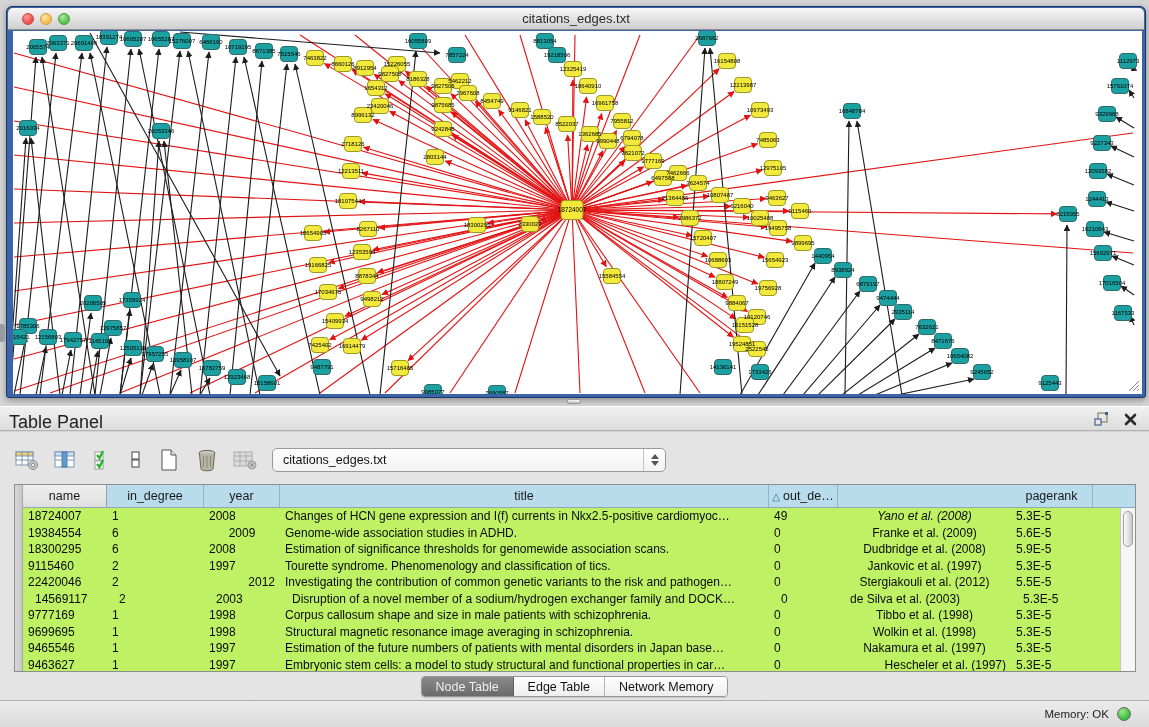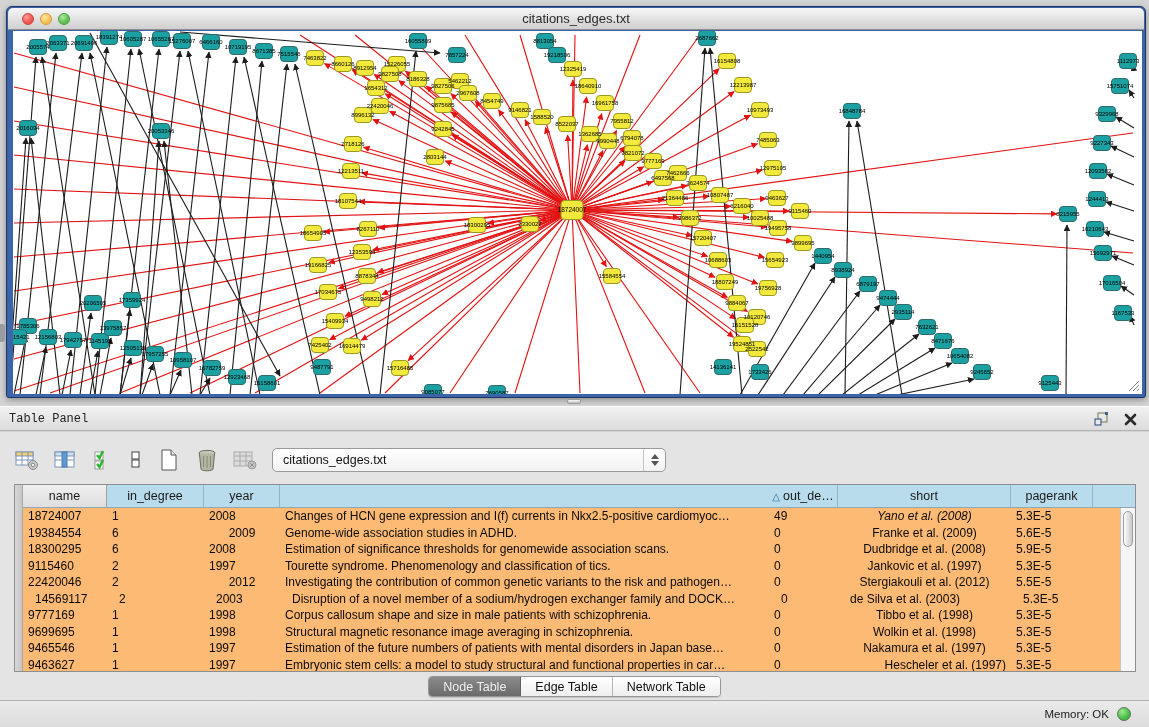--- a/index.html
+++ b/index.html
@@ -31,42 +31,42 @@
     background:#9a9aa2; border-radius:0 3px 3px 0; }
 
   
   .splitter { position:absolute; left:0; top:398px; width:1149px; height:8px; }
   .splitter-handle { position:absolute; left:567px; top:1px; width:14px; height:5px;
     background:linear-gradient(#fafafa,#bdbdbd); border:1px solid #999; border-radius:2px; }
 
   
   .panel-header { position:absolute; left:0; top:406px; width:1149px; height:25px;
     background:linear-gradient(#f1f1f1,#dcdcdc); border-top:1px solid #fcfcfc; border-bottom:1px solid #b2b2b2; }
-  .panel-title { position:absolute; left:9px; top:5px; font-size:12px; color:#222;font-family:Liberation Mono, monospace; }
+  .panel-title { position:absolute; left:9px; top:5px; font-size:18px; color:#222; }
   .panel-actions { position:absolute; right:12px; top:4px; display:flex; gap:14px; align-items:center; }
   .panel-body { position:absolute; left:0; top:432px; width:1149px; height:268px; background:#e4e4e4; }
 
   .toolbar { position:absolute; left:14px; top:12px; height:32px; display:flex; align-items:center; }
   .tb-icon { margin-right:12px; display:inline-flex; align-items:center; justify-content:center; width:26px; height:26px; }
   .fx { font-size:15px; color:#1c1c1c; width:30px; text-align:center; }
   .fx i { font-family:"Liberation Serif", serif; font-weight:bold; font-size:17px; }
   .fx span { font-family:"Liberation Serif", serif; font-style:italic; font-size:10px; }
   .table-select { position:absolute; left:272px; top:16px; width:394px; height:24px;
     background:linear-gradient(#ffffff,#f2f2f2); border:1px solid #9a9a9a; border-radius:5px;
     font-size:12.5px; color:#111; }
   .table-select .val { position:absolute; left:10px; top:4px; }
   .table-select .stepper { position:absolute; right:0; top:0; width:22px; height:22px;
     border-left:1px solid #c4c4c4; display:flex; flex-direction:column; align-items:center; justify-content:center; }
   .stepper b { width:0; height:0; border-left:4px solid transparent; border-right:4px solid transparent; }
   .stepper .up { border-bottom:5px solid #555; margin-bottom:2px; }
   .stepper .dn { border-top:5px solid #555; }
 
   
   .dtable { position:absolute; left:14px; top:52px; width:1122px; height:188px;
-    background:#fdba74; border:1px solid #8e8e8e; }
+    background:#bef264; border:1px solid #8e8e8e; }
   .gutter { position:absolute; left:0; top:0; width:8px; height:100%;
     background:linear-gradient(90deg,#d8d8d8,#c6c6c6); border-right:1px solid #a8a8a8; }
   .thead { position:absolute; left:8px; top:0; right:0; height:23px; background:#b9dcec; border-bottom:1px solid #8fa8b4; }
   .th { position:absolute; top:0; height:22px; line-height:22px; font-size:12.5px; color:#1a1a1a;
     text-align:center; border-right:1px solid #93b4c2; background:#b9dcec; overflow:hidden; white-space:nowrap; }
   .th.gray { background:linear-gradient(#efefef,#dfdfdf); border-right:1px solid #a0a0a0; }
   .sort-tri { color:#2a6e96; font-size:10px; margin-right:3px; }
   .tbody { position:absolute; left:8px; top:23px; right:15px; bottom:0; overflow:hidden; }
   .tr { position:absolute; left:0; right:0; height:17px; }
   .td { position:absolute; top:0; height:17px; line-height:16px; font-size:12px; color:#0a0a0a;
@@ -636,22 +636,22 @@
           <b class="dn"></b>
         </span>
     </div>
 
     <div class="dtable">
       <div class="gutter"></div>
       <div class="thead">
           <div class="th gray" style="left: 0px; width: 84px;">name</div>
           <div class="th" style="left: 84px; width: 97px;">in_degree</div>
           <div class="th" style="left: 181px; width: 76px;">year</div>
+          <div class="th" style="left: 257px; width: 489px;">title</div>
           <div class="th" style="left: 746px; width: 69px;"><span class="sort-tri">△</span>out_de…</div>
-          <div class="th" style="left: 815px; width: 173px;">short</div>
           <div class="th" style="left: 988px; width: 82px;">pagerank</div>
           <div class="th" style="left: 1070px; right: 0px; border-right: none;"></div>
         </div>
       <div class="tbody">
           <div class="tr" style="top: 0px;">
             <div class="td" style="left: 0px; width: 84px; text-align: left;">18724007</div>
             <div class="td" style="left: 84px; width: 97px; text-align: left;">1</div>
             <div class="td" style="left: 181px; width: 76px; text-align: left;">2008</div>
             <div class="td" style="left: 257px; width: 489px; text-align: left;">Changes of HCN gene expression and I(f) currents in Nkx2.5-positive cardiomyoc…</div>
             <div class="td" style="left: 746px; width: 69px; text-align: left;">49</div>
@@ -681,21 +681,21 @@
             <div class="td" style="left: 84px; width: 97px; text-align: left;">2</div>
             <div class="td" style="left: 181px; width: 76px; text-align: left;">1997</div>
             <div class="td" style="left: 257px; width: 489px; text-align: left;">Tourette syndrome. Phenomenology and classification of tics.</div>
             <div class="td" style="left: 746px; width: 69px; text-align: left;">0</div>
             <div class="td" style="left: 815px; width: 173px; text-align: center;">Jankovic et al. (1997)</div>
             <div class="td" style="left: 988px; width: 82px; text-align: left;">5.3E-5</div>
           </div>
           <div class="tr" style="top: 66px;">
             <div class="td" style="left: 0px; width: 84px; text-align: left;">22420046</div>
             <div class="td" style="left: 84px; width: 97px; text-align: left;">2</div>
-            <div class="td" style="left: 181px; width: 76px; text-align: center;">2012</div>
+            <div class="td" style="left: 181px; width: 76px; text-align: right;">2012</div>
             <div class="td" style="left: 257px; width: 489px; text-align: left;">Investigating the contribution of common genetic variants to the risk and pathogen…</div>
             <div class="td" style="left: 746px; width: 69px; text-align: left;">0</div>
             <div class="td" style="left: 815px; width: 173px; text-align: center;">Stergiakouli et al. (2012)</div>
             <div class="td" style="left: 988px; width: 82px; text-align: left;">5.5E-5</div>
           </div>
           <div class="tr" style="top: 82.5px; margin-left: 7px;">
             <div class="td" style="left: 0px; width: 84px; text-align: left;">14569117</div>
             <div class="td" style="left: 84px; width: 97px; text-align: left;">2</div>
             <div class="td" style="left: 181px; width: 76px; text-align: left;">2003</div>
             <div class="td" style="left: 257px; width: 489px; text-align: left;">Disruption of a novel member of a sodium/hydrogen exchanger family and DOCK…</div>
@@ -742,21 +742,21 @@
         </div>
       <div class="vscroll">
         <div class="vthumb"></div>
       </div>
     </div>
 
     <div class="tabbar">
       <span class="seg">
           <span class="tab sel">Node Table</span>
           <span class="tab">Edge Table</span>
-          <span class="tab">Network Table</span>
+          <span class="tab">Network Memory</span>
         </span>
     </div>
   </div>
 
   <div class="statusbar">
     <span class="mem">Memory: OK</span>
     <span class="mem-dot"></span>
   </div>
 </div>
 

